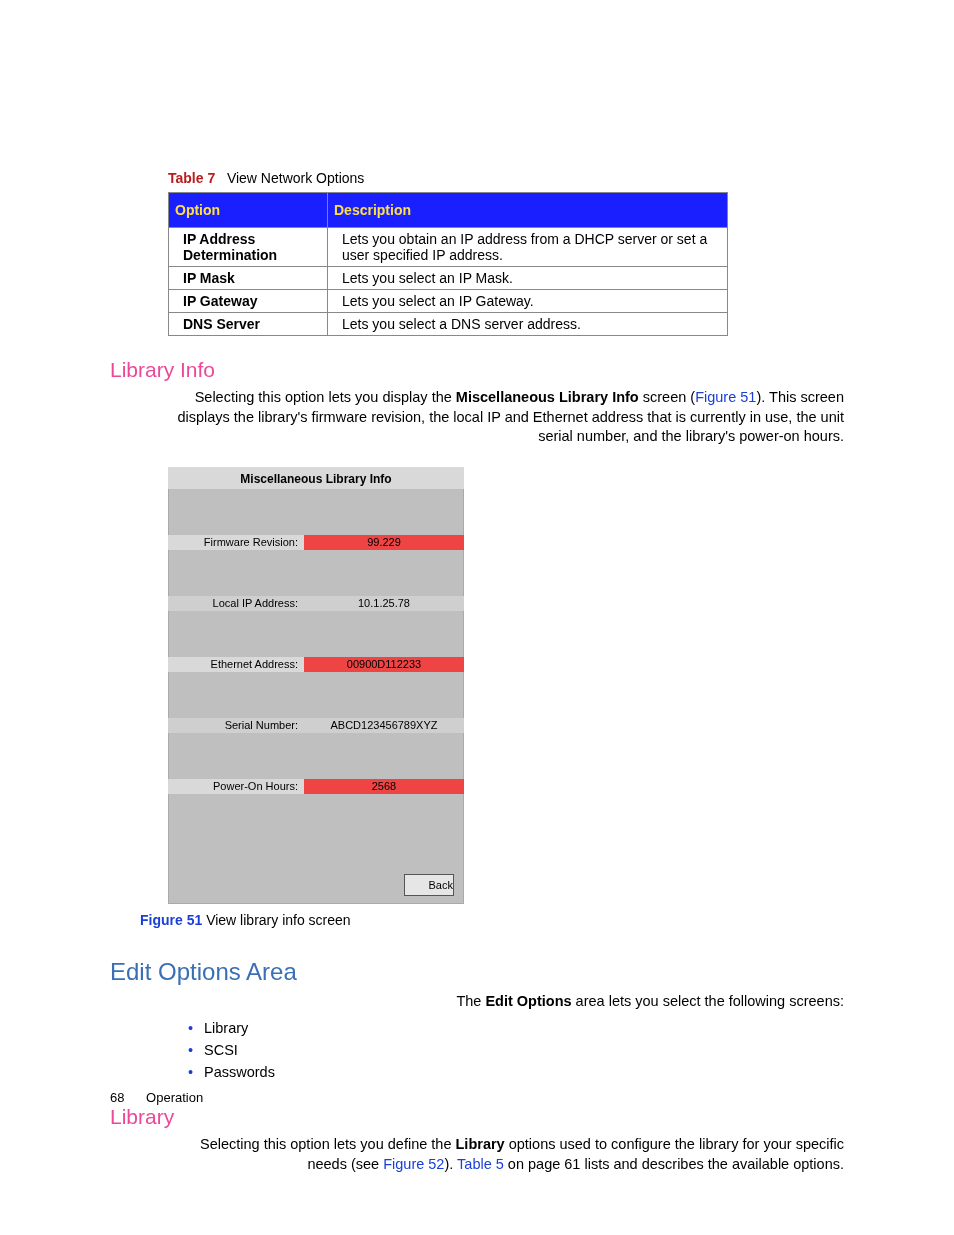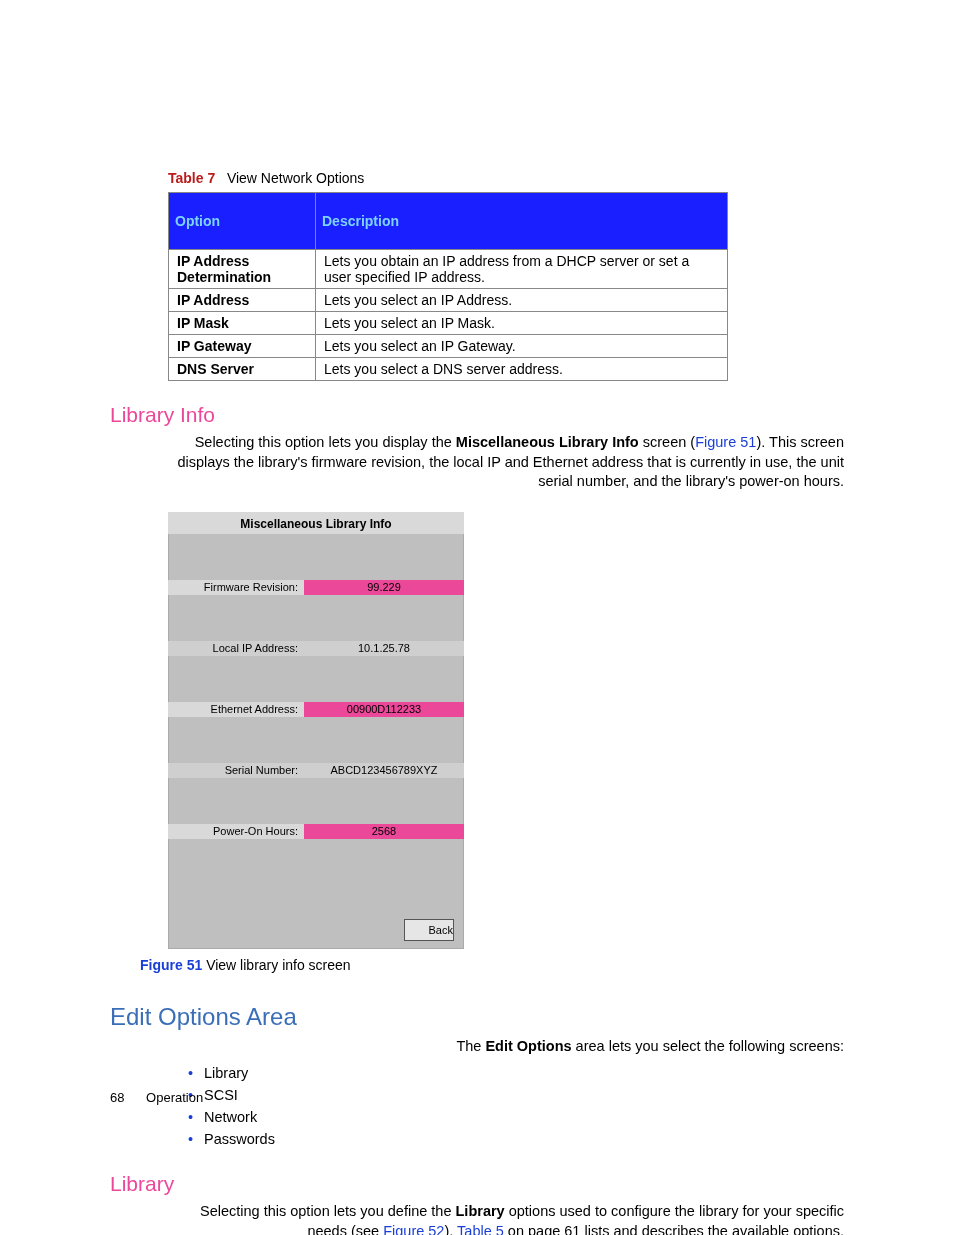--- a/index.html
+++ b/index.html
@@ -22,29 +22,29 @@
   }
   .table-caption .tlabel { color: #b91c1c; font-weight: bold; }
   table.opt {
     border-collapse: collapse;
     width: 560px;
     margin-left: 58px;
     font-size: 14px;
   }
   table.opt th {
     background: #1a1fff;
-    color: #7dd3fc;
+    color: #fde047;
     font-weight: bold;
     text-align: left;
-    padding: 20px 6px;
+    padding: 9px 6px;
     border: 1px solid #888;
   }
   table.opt td {
     border: 1px solid #888;
-    padding: 3px 8px;
+    padding: 3px 14px;
     vertical-align: top;
   }
   table.opt td.optname { font-weight: bold; width: 130px; }
   h3.sub {
     color: #ec4899;
     font-weight: normal;
     font-size: 21px;
     margin: 22px 0 6px 0;
   }
   h2.sec {
@@ -102,21 +102,21 @@
   }
   .mini-row .lab {
     width: 130px;
     text-align: right;
     padding-right: 6px;
     background: #d9d9d9;
   }
   .mini-row .val {
     flex: 1;
     text-align: center;
-    background: #ec4899;
+    background: #ef4444;
   }
   .mini-row.alt .lab, .mini-row.alt .val { background: #cfcfcf; }
   .mini .backbtn {
     position: absolute;
     right: 10px;
     bottom: 8px;
     width: 48px;
     height: 20px;
     background: #e6e6e6;
     border: 1px solid #555;
@@ -152,24 +152,20 @@
     <tbody>
         <tr>
       <th>Option</th>
       <th>Description</th>
     </tr>
     <tr>
       <td class="optname">IP Address Determination</td>
       <td>Lets you obtain an IP address from a DHCP server or set a user specified IP address.</td>
     </tr>
     <tr>
-      <td class="optname">IP Address</td>
-      <td>Lets you select an IP Address.</td>
-    </tr>
-    <tr>
       <td class="optname">IP Mask</td>
       <td>Lets you select an IP Mask.</td>
     </tr>
     <tr>
       <td class="optname">IP Gateway</td>
       <td>Lets you select an IP Gateway.</td>
     </tr>
     <tr>
       <td class="optname">DNS Server</td>
       <td>Lets you select a DNS server address.</td>
@@ -213,21 +209,20 @@
     <span>View library info screen</span>
   </div>
 
   <h2 class="sec">Edit Options Area</h2>
   <p class="body">
     <span>The </span><span class="bold">Edit Options</span><span> area lets you select the following screens:</span>
   </p>
   <ul class="bul">
     <li>Library</li>
     <li>SCSI</li>
-    <li>Network</li>
     <li>Passwords</li>
   </ul>
 
   <h3 class="sub">Library</h3>
   <p class="body">
     <span>Selecting this option lets you define the </span><span class="bold">Library</span><span> options used to configure the library for your specific needs (see </span><span class="link">Figure 52</span><span>). </span><span class="link">Table 5</span><span> on page 61 lists and describes the available options.</span>
   </p>
 
 </div>
 

